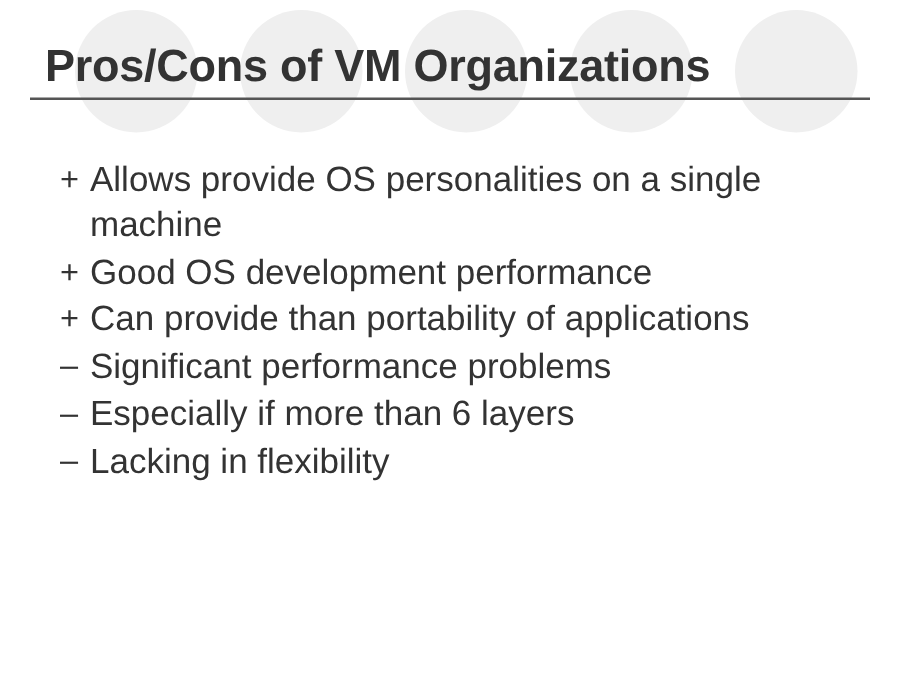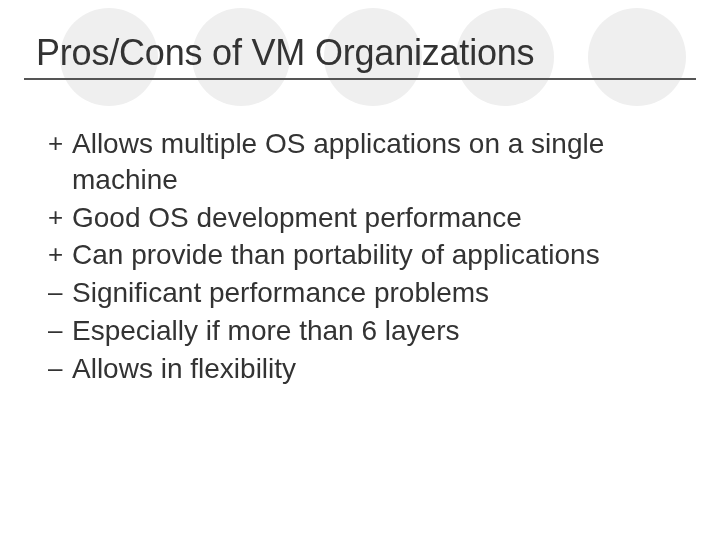--- a/index.html
+++ b/index.html
@@ -20,21 +20,21 @@
     height: 98px;
     border-radius: 50%;
     background: #efefef;
   }
   .title {
     position: absolute;
     top: 32px;
     left: 36px;
     font-size: 36px;
     color: #333333;
-    font-weight: 400;
+    font-weight: 700;
     letter-spacing: -0.2px;
   }
   .title-underline {
     position: absolute;
     top: 78px;
     left: 24px;
     width: 672px;
     height: 1.5px;
     background: #555555;
   }
@@ -71,35 +71,35 @@
   <div class="circle" style="left:456px;top:8px;"></div>
   <div class="circle" style="left:588px;top:8px;"></div>
 </div>
 
 <div class="title">Pros/Cons of VM Organizations</div>
 <div class="title-underline"></div>
 
 <div class="content">
   <div class="item">
     <span class="marker">+</span>
-    <span class="text">Allows multiple OS applications on a single machine</span>
+    <span class="text">Allows provide OS personalities on a single machine</span>
   </div>
   <div class="item">
     <span class="marker">+</span>
     <span class="text">Good OS development performance</span>
   </div>
   <div class="item">
     <span class="marker">+</span>
     <span class="text">Can provide than portability of applications</span>
   </div>
   <div class="item">
     <span class="marker minus">–</span>
     <span class="text">Significant performance problems</span>
   </div>
   <div class="item">
     <span class="marker minus">–</span>
     <span class="text">Especially if more than 6 layers</span>
   </div>
   <div class="item">
     <span class="marker minus">–</span>
-    <span class="text">Allows in flexibility</span>
+    <span class="text">Lacking in flexibility</span>
   </div>
 </div>
 
 </body></html>

